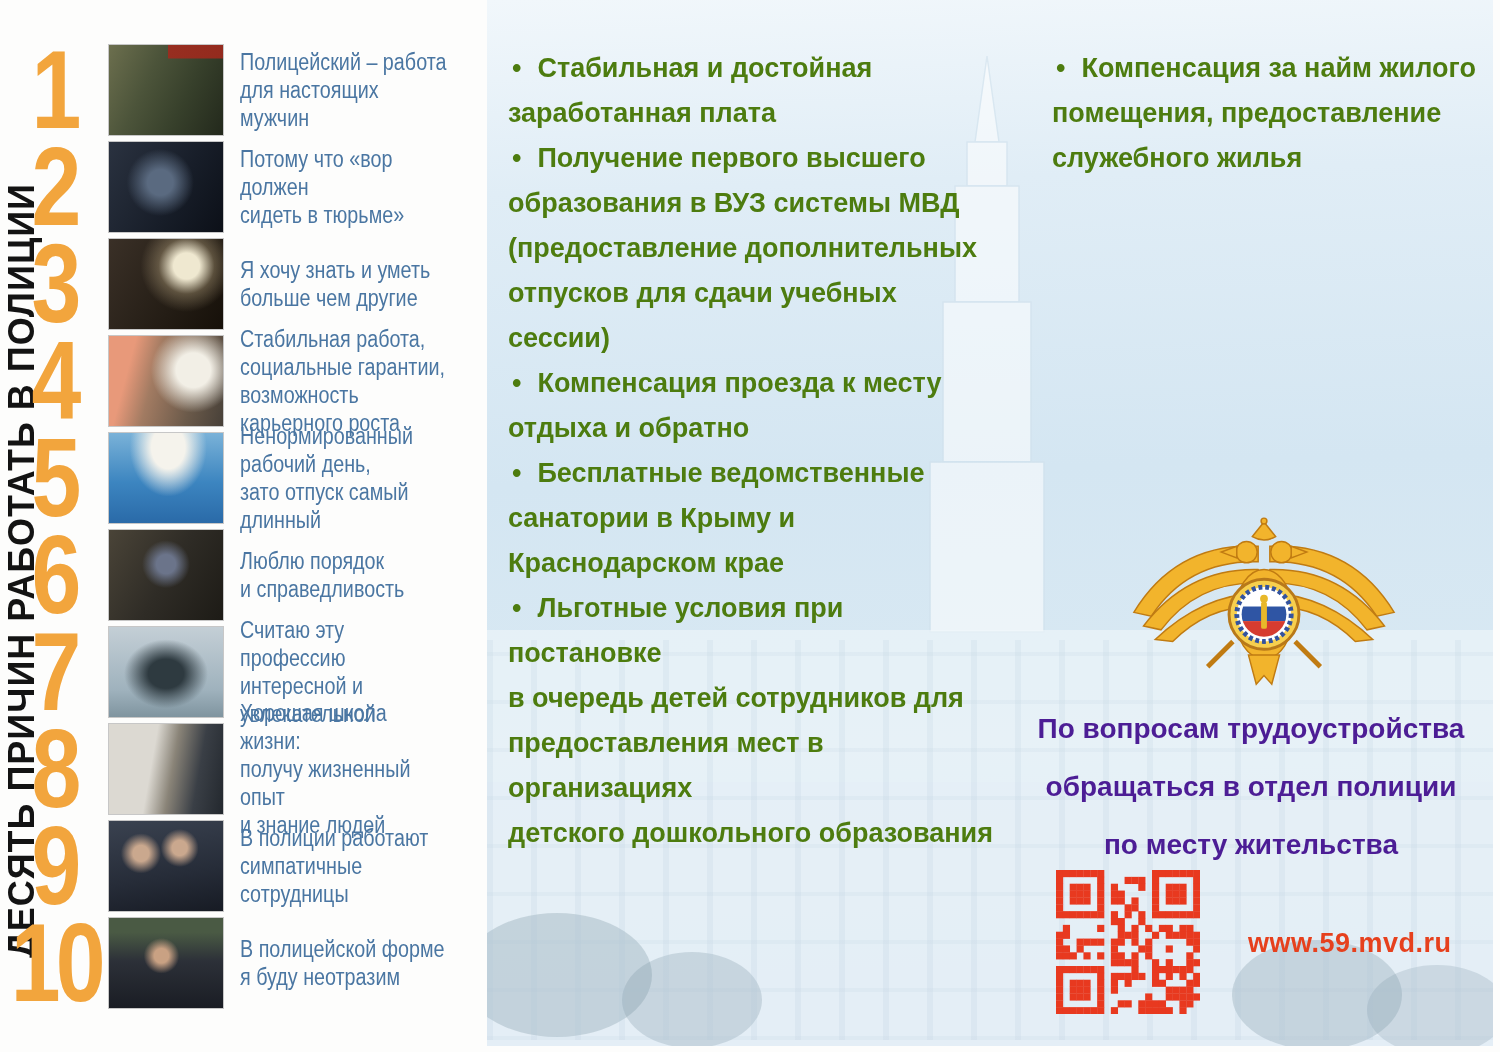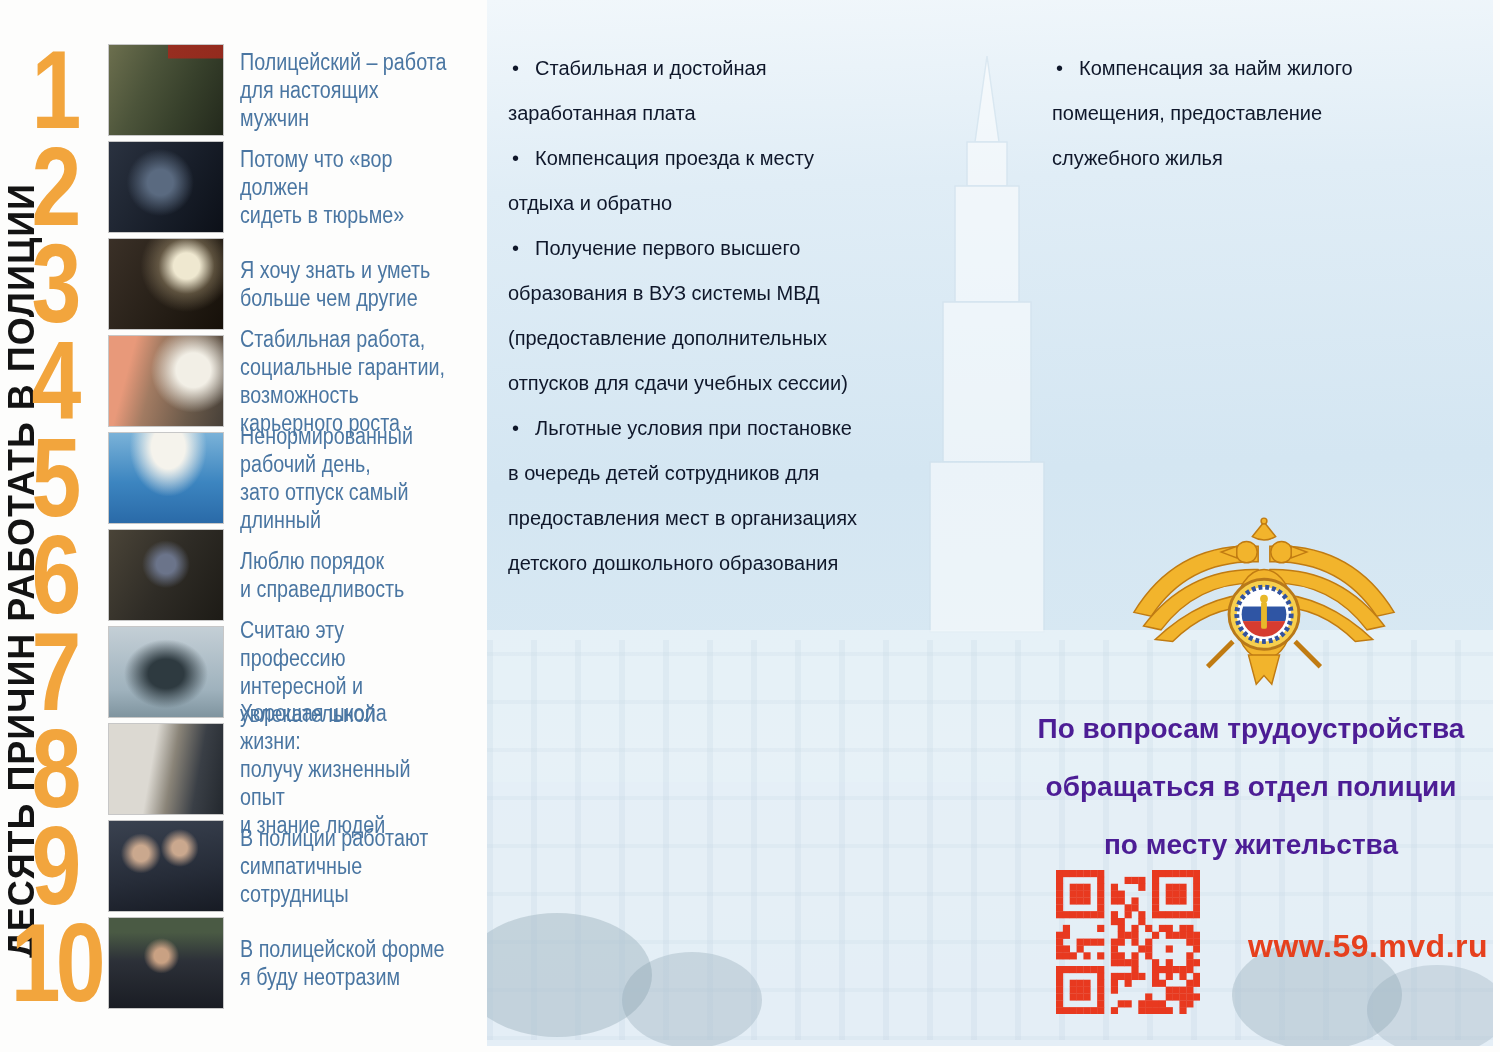--- a/index.html
+++ b/index.html
@@ -52,31 +52,31 @@
   .ph-policewomen{background-image:radial-gradient(circle at 28% 36%,#caa88e 0 8%,transparent 20%),
      radial-gradient(circle at 62% 30%,#caa88e 0 8%,transparent 20%),
      linear-gradient(170deg,#3a4250,#262c38 60%,#171b24);}
   .ph-parade{background-image:radial-gradient(circle at 46% 42%,#c9a183 0 9%,transparent 22%),
      linear-gradient(180deg,#4a5a44 0 16%,#2c3038 48%,#1a1d24);}
 
   
   .col{position:absolute;top:46px;}
   .col-mid{left:508px;width:496px;}
   .col-right{left:1052px;width:472px;}
-  .benefit{margin:0;font-weight:normal;color:#0f172a;font-size:20px;line-height:45px;}
+  .benefit{margin:0;font-weight:bold;color:#4d7c0f;font-size:27px;line-height:45px;}
   .benefit .btext{white-space:pre-line;}
   .blt{display:inline-block;margin:0 16px 0 4px;}
 
   
   .emblem{position:absolute;left:1128px;top:516px;width:272px;height:182px;}
   .contact{position:absolute;left:1008px;top:700px;width:486px;text-align:center;
     color:#4c1d95;font-weight:bold;font-size:28px;line-height:58px;white-space:pre-line;}
   .qr{position:absolute;left:1056px;top:870px;width:144px;height:144px;}
   .site{position:absolute;left:1248px;top:928px;width:240px;color:#e6401d;
-    font-weight:bold;font-size:32px;text-decoration:none;letter-spacing:.5px;}
+    font-weight:bold;font-size:27px;text-decoration:none;letter-spacing:.5px;}
 </style>
 </head>
 <body>
 
 <div class="page">
 
   <div class="blue-zone">
     <svg class="bg-svg" viewBox="0 0 1006 1046">
       <g fill="#ffffff" stroke="#cfe0ec" stroke-width="1.5" opacity="0.55">
         <polygon points="500,56 488,142 512,142"></polygon>
@@ -176,28 +176,31 @@
       </div>
     </div>
 
   <div class="col col-mid">
 
       <p class="benefit"><span class="blt">•</span><span class="btext">Стабильная и достойная
 заработанная плата</span></p>
 
 
 
-      <p class="benefit"><span class="blt">•</span><span class="btext">Компенсация проезда к месту
-отдыха и обратно</span></p>
-
       <p class="benefit"><span class="blt">•</span><span class="btext">Получение первого высшего
 образования в ВУЗ системы МВД
 (предоставление дополнительных
 отпусков для сдачи учебных сессии)</span></p>
 
+      <p class="benefit"><span class="blt">•</span><span class="btext">Компенсация проезда к месту
+отдыха и обратно</span></p>
+
+      <p class="benefit"><span class="blt">•</span><span class="btext">Бесплатные ведомственные
+санатории в Крыму и
+Краснодарском крае</span></p>
 
 
 
       <p class="benefit"><span class="blt">•</span><span class="btext">Льготные условия при постановке
 в очередь детей сотрудников для
 предоставления мест в организациях
 детского дошкольного образования</span></p>
     </div>
 
   <div class="col col-right">

